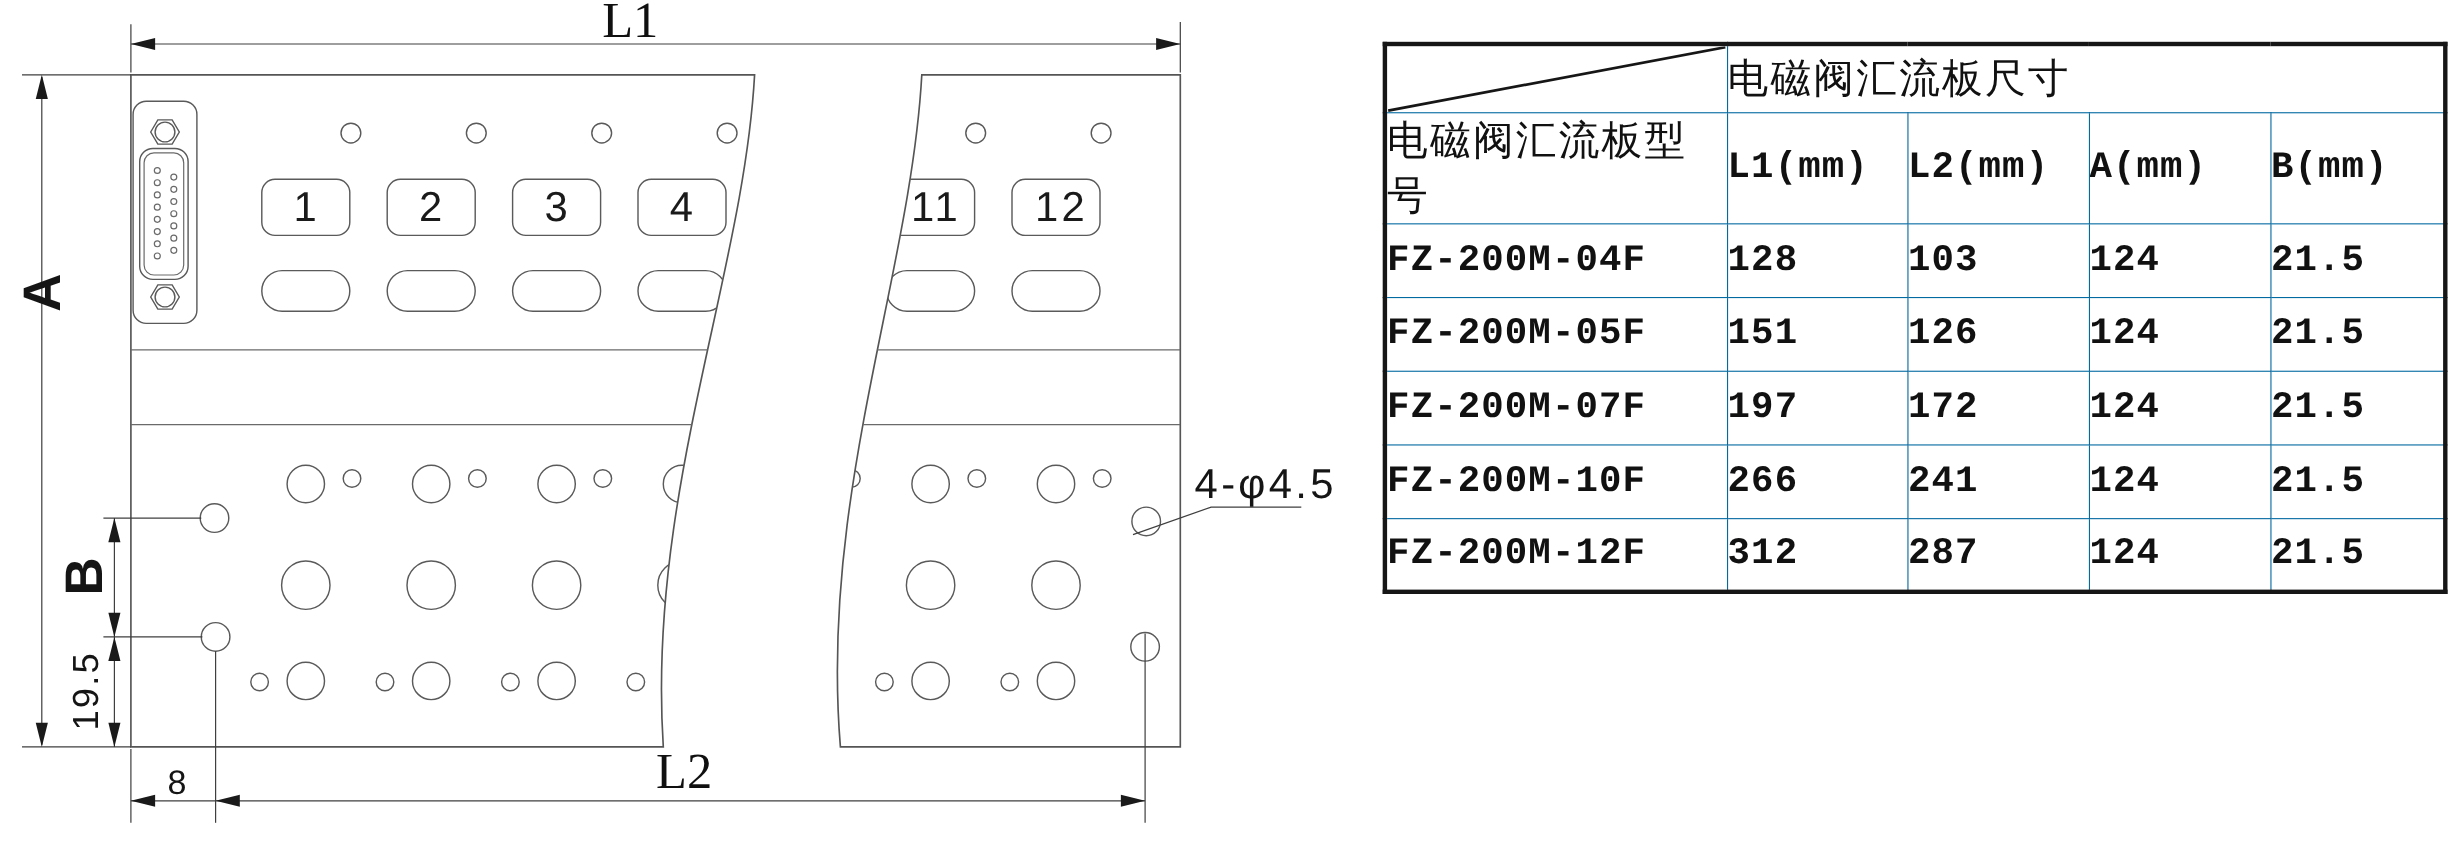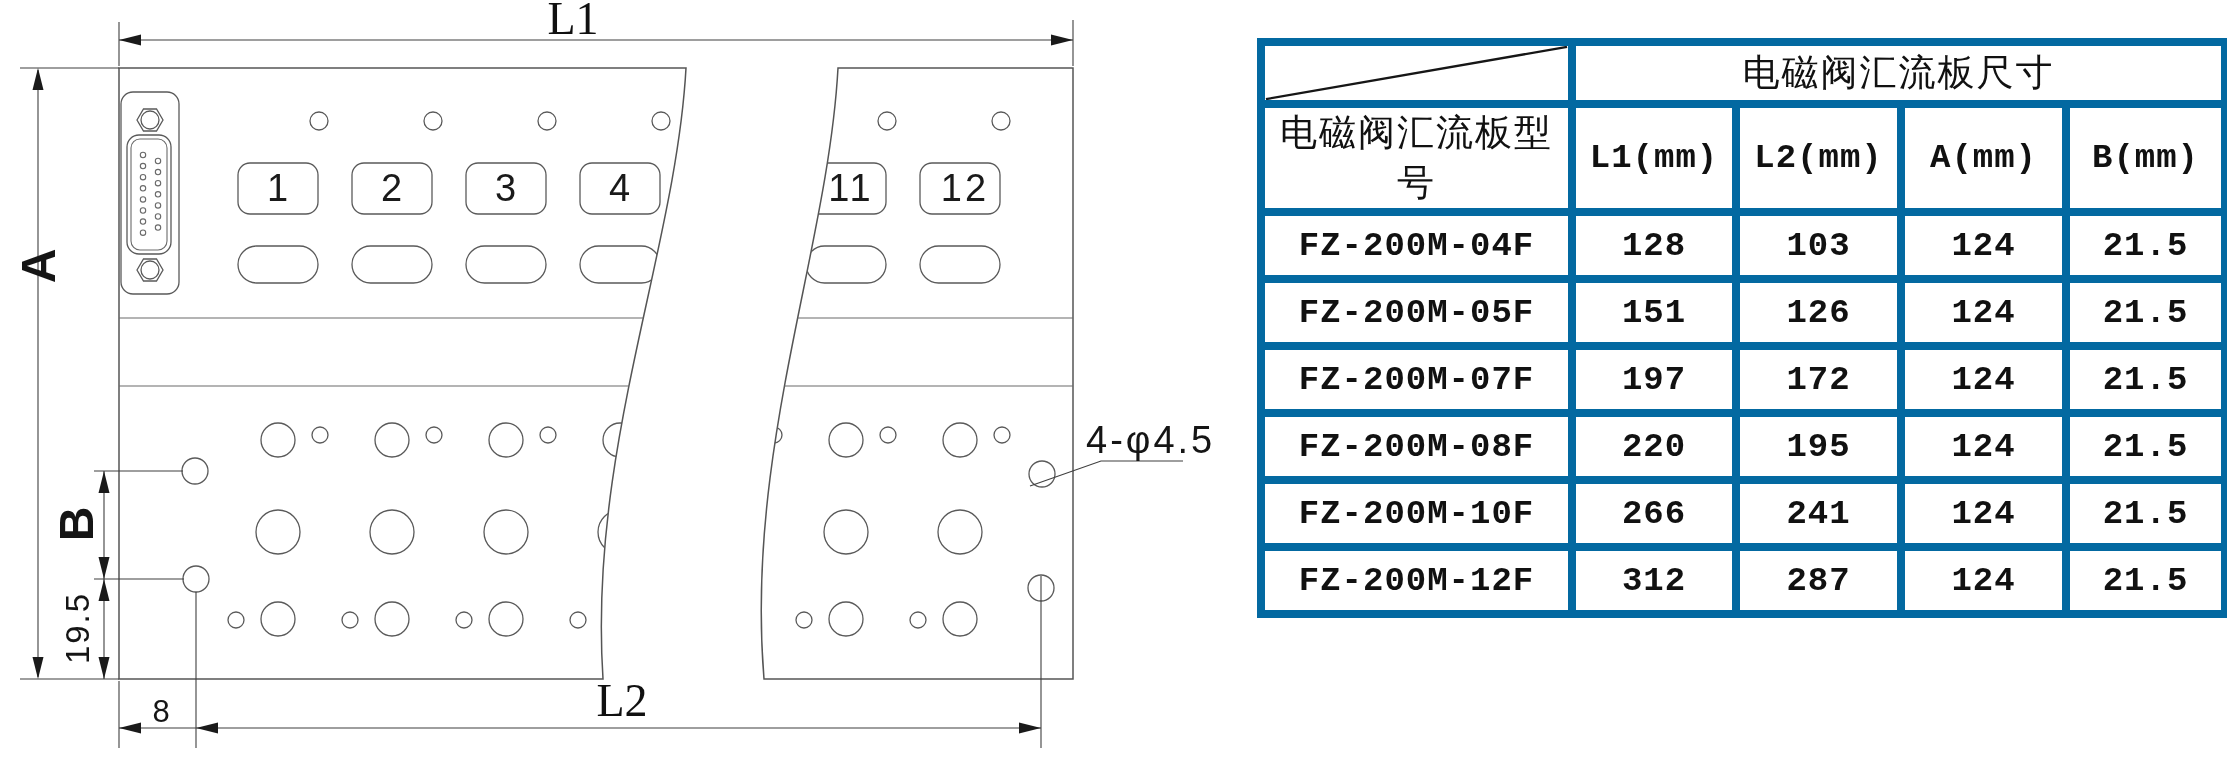--- a/index.html
+++ b/index.html
@@ -18,21 +18,21 @@
   .t-serif{font-family:"Liberation Serif","DejaVu Serif",serif;font-size:46px;fill:#101010;text-anchor:middle;}
   .t-ab{font-family:"Liberation Sans","DejaVu Sans",sans-serif;font-size:48px;font-weight:bold;
         fill:#151515;text-anchor:middle;}
   .t-195{font-family:"Liberation Sans","DejaVu Sans",sans-serif;font-size:33px;fill:#151515;text-anchor:middle;letter-spacing:2px;}
   .t-8{font-family:"Liberation Sans","DejaVu Sans",sans-serif;font-size:31px;fill:#151515;text-anchor:middle;}
   .t-note{font-family:"Liberation Sans","DejaVu Sans",sans-serif;font-size:38px;fill:#151515;letter-spacing:3px;}
 
   
   #spec-table{position:absolute;left:1257px;top:38px;width:964px;border-collapse:collapse;
               table-layout:fixed;background:#fff;}
-  #spec-table th,#spec-table td{border:8px solid #0369a1;text-align:center;vertical-align:middle;
+  #spec-table th,#spec-table td{border:1px solid #0369a1;text-align:left;vertical-align:middle;
               padding:0;overflow:hidden;}
   #spec-table{border:4px solid #161616;}
   #spec-table thead tr.r1{height:62px;}
   #spec-table thead tr.r2{height:61px;}
   #spec-table tbody tr{height:67px;}
   .cn{font-family:"DejaVu Sans","Liberation Sans",sans-serif;font-size:37px;font-weight:500;
       letter-spacing:2px;color:#111;}
   .mono{font-family:"Liberation Mono","DejaVu Sans Mono",monospace;font-size:34px;color:#111;
         letter-spacing:1px;font-weight:700;}
   .diag-cell{position:relative;}
@@ -252,27 +252,20 @@
           <td class="mono">21.5</td>
         </tr>
         <tr>
           <td class="mono">FZ-200M-07F</td>
           <td class="mono">197</td>
           <td class="mono">172</td>
           <td class="mono">124</td>
           <td class="mono">21.5</td>
         </tr>
         <tr>
-          <td class="mono">FZ-200M-08F</td>
-          <td class="mono">220</td>
-          <td class="mono">195</td>
-          <td class="mono">124</td>
-          <td class="mono">21.5</td>
-        </tr>
-        <tr>
           <td class="mono">FZ-200M-10F</td>
           <td class="mono">266</td>
           <td class="mono">241</td>
           <td class="mono">124</td>
           <td class="mono">21.5</td>
         </tr>
         <tr>
           <td class="mono">FZ-200M-12F</td>
           <td class="mono">312</td>
           <td class="mono">287</td>

